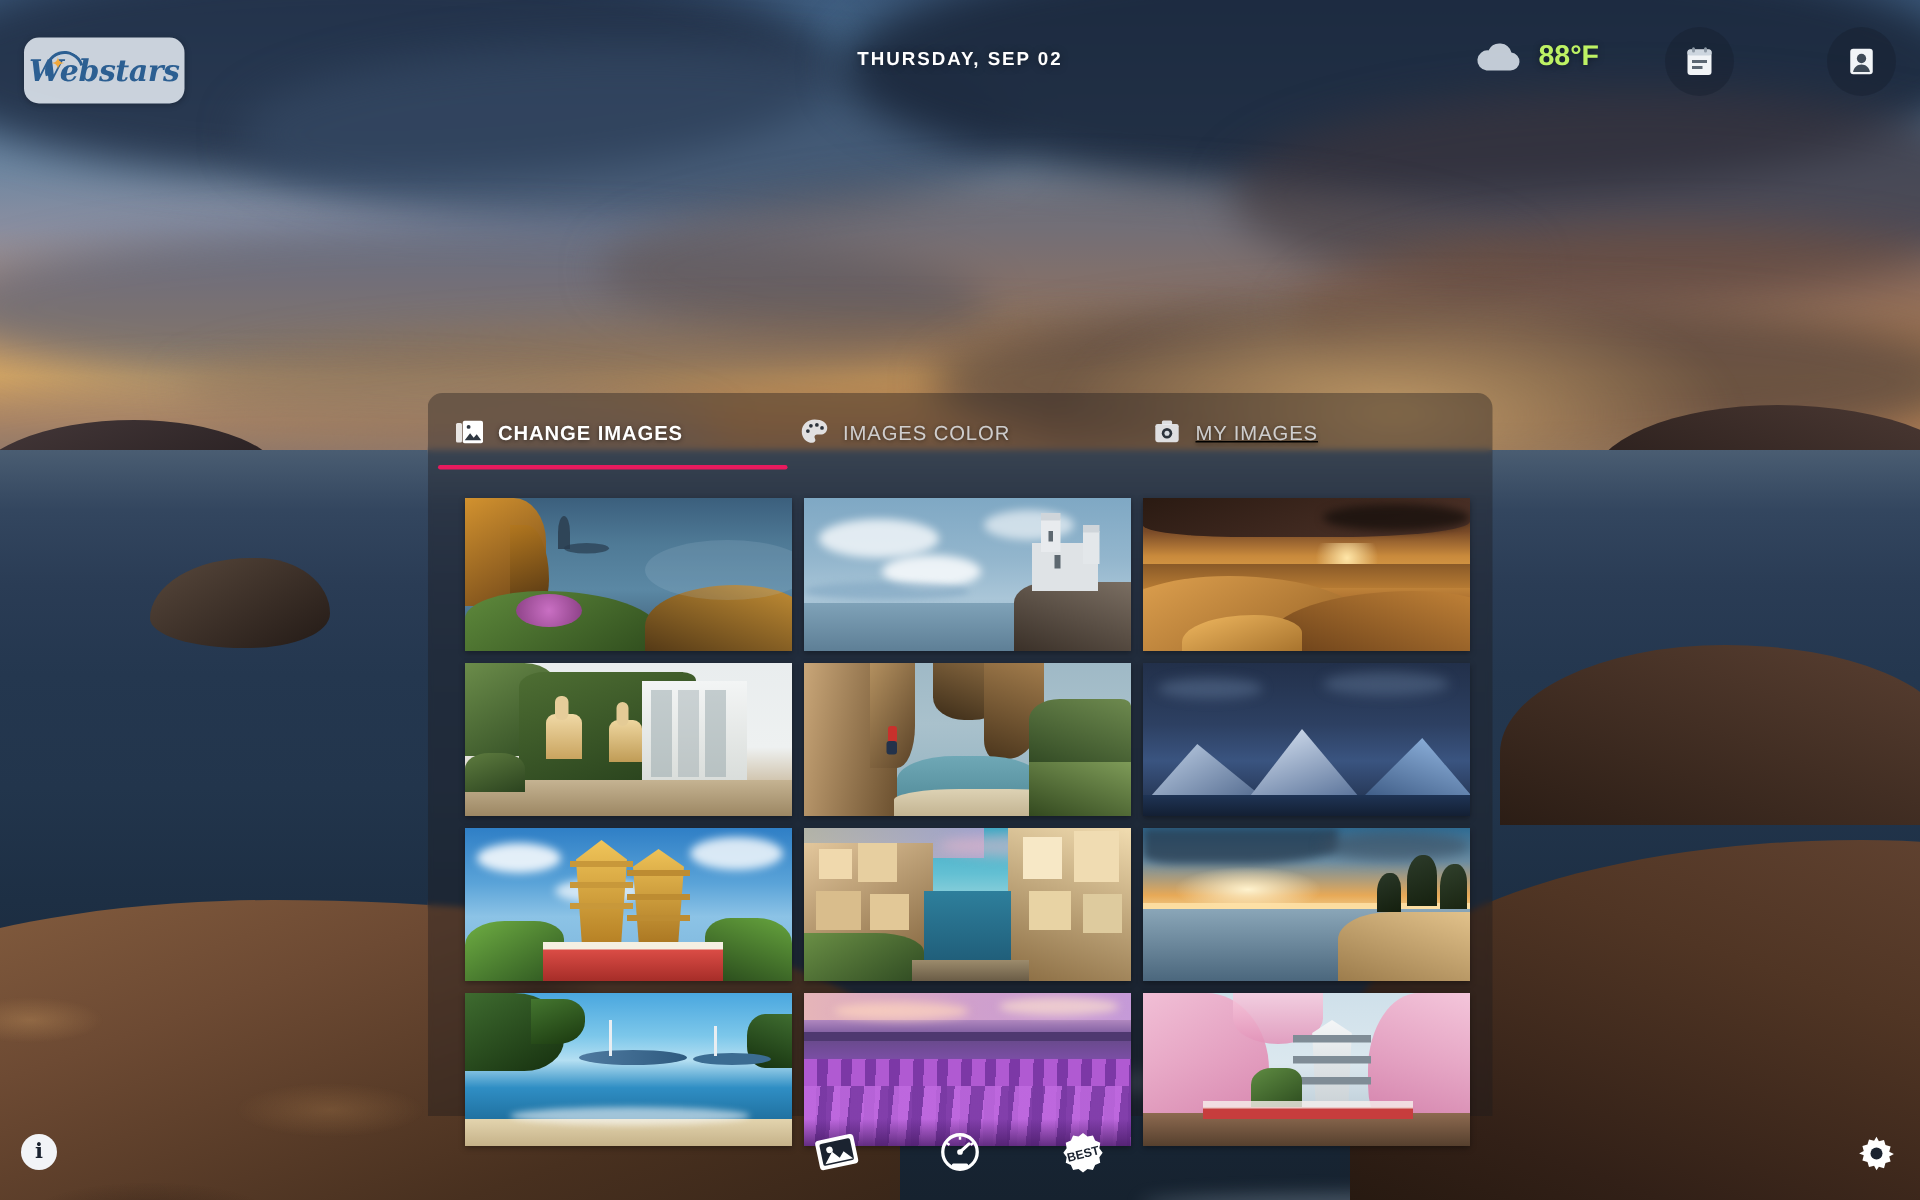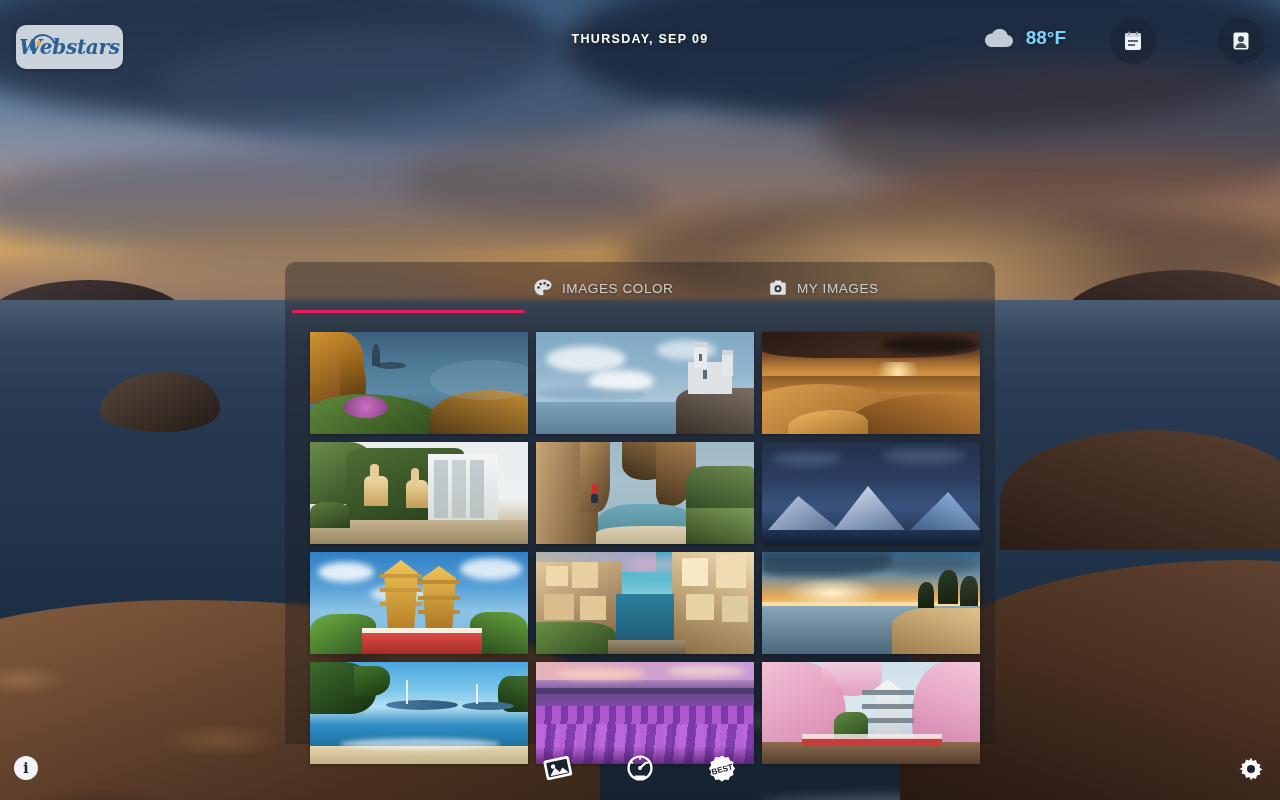--- a/index.html
+++ b/index.html
@@ -128,21 +128,21 @@
     font-size:46px; font-weight:300; color:#fff; letter-spacing:1px;
     text-shadow:0 1px 8px rgba(0,0,0,.35); line-height:1.1;
   }
   #clock-date {
     margin-top:6px; font-size:12.5px; font-weight:bold; color:#fff;
     letter-spacing:1.3px; text-shadow:0 1px 6px rgba(0,0,0,.4);
   }
 
   #weather { position:absolute; right:214px; top:26px; display:flex; align-items:center; gap:10px; }
   #weather .temp {
-    font-size:19px; font-weight:bold; color:#7dd3fc; text-shadow:0 1px 5px rgba(0,0,0,.4);
+    font-size:19px; font-weight:bold; color:#bef264; text-shadow:0 1px 5px rgba(0,0,0,.4);
   }
 
   .round-btn {
     position:absolute; top:18px; width:46px; height:46px; border-radius:50%;
     background:rgba(22,32,46,.45);
     display:flex; align-items:center; justify-content:center;
     cursor:pointer;
   }
   #news-btn { right:124px; }
   #profile-btn { right:16px; }
@@ -159,21 +159,21 @@
     position:absolute; top:12px; display:flex; align-items:center; gap:9px;
     cursor:pointer; height:28px;
   }
   .tab .tab-label {
     font-size:13.5px; letter-spacing:.6px; color:rgba(236,240,245,.80);
     text-shadow:0 1px 3px rgba(0,0,0,.5);
   }
   .tab.active .tab-label { color:#ffffff; font-weight:bold; }
   #tab-change-images { left:18px; }
   #tab-change-color  { left:248px; }
-  #tab-my-images     { left:483px; }
+  #tab-my-images     { left:483px;text-decoration:underline; }
   #tab-underline {
     position:absolute; left:7px; top:48px; width:233px; height:3px;
     border-radius:2px;
   }
 
   
   #grid {
     position:absolute; left:25px; top:70px;
     width:670px; display:flex; flex-wrap:wrap; gap:8px;
   }
@@ -239,21 +239,21 @@
   <div class="rock rock-right-big"></div>
 </div>
 
 <div id="logo-badge">
   <span class="logo-swoosh"></span>
   <span class="logo-star">✦</span>
   <span class="logo-text">Webstars</span>
 </div>
 
 <div id="clock-block">
-  <div id="clock-date">THURSDAY, SEP 09</div>
+  <div id="clock-date">THURSDAY, SEP 02</div>
 </div>
 
 <div id="weather">
   <span>
     <svg width="34" height="24" viewBox="0 0 34 24">
       <path d="M9 21h16a6 6 0 0 0 .6-11.97A8.2 8.2 0 0 0 10.3 7.6 6.6 6.6 0 0 0 9 21z" fill="rgba(223,232,240,.85)"></path>
     </svg>
   </span>
   <span class="temp">88°F</span>
 </div>
@@ -278,20 +278,31 @@
       <circle cx="11" cy="9" r="3.1" fill="#3e4a57"></circle>
       <path d="M5.4 18c.5-3.2 2.9-5 5.6-5s5.1 1.8 5.6 5z" fill="#3e4a57"></path>
     </svg>
   </span>
 </div>
 
 <div id="panel">
 
   <div id="tabs">
 
+    <div class="tab active" id="tab-change-images">
+      <span>
+        <svg width="20" height="20" viewBox="0 0 20 20">
+          <rect x="1" y="4" width="4" height="13" rx="1" fill="#ffffff" opacity=".85"></rect>
+          <rect x="5.5" y="2.5" width="13.5" height="15" rx="1.3" fill="#ffffff"></rect>
+          <circle cx="9.4" cy="6.6" r="1.3" fill="#2f3741"></circle>
+          <path d="M6.8 15.5l3.6-4.6 2.4 2.9 2-2.3 3 4z" fill="#2f3741"></path>
+        </svg>
+      </span>
+      <span class="tab-label">CHANGE IMAGES</span>
+    </div>
 
     <div class="tab" id="tab-change-color">
       <span>
         <svg width="20" height="20" viewBox="0 0 20 20">
           <path d="M10 1.6c-4.7 0-8.5 3.5-8.5 8 0 4.4 3.2 7.6 7 7.6 1.5 0 2.1-.9 2.1-1.8 0-.8-.6-1.3-.6-2.1 0-.9.7-1.6 1.7-1.6h2c3 0 4.8-1.9 4.8-4.6 0-3.2-3.5-5.5-8.5-5.5z" fill="rgba(240,244,248,.88)"></path>
           <circle cx="5.6" cy="9.4" r="1.25" fill="#2c333c"></circle>
           <circle cx="7.6" cy="5.9" r="1.25" fill="#2c333c"></circle>
           <circle cx="11.6" cy="5.3" r="1.25" fill="#2c333c"></circle>
           <circle cx="15" cy="7.3" r="1.25" fill="#2c333c"></circle>
         </svg>

